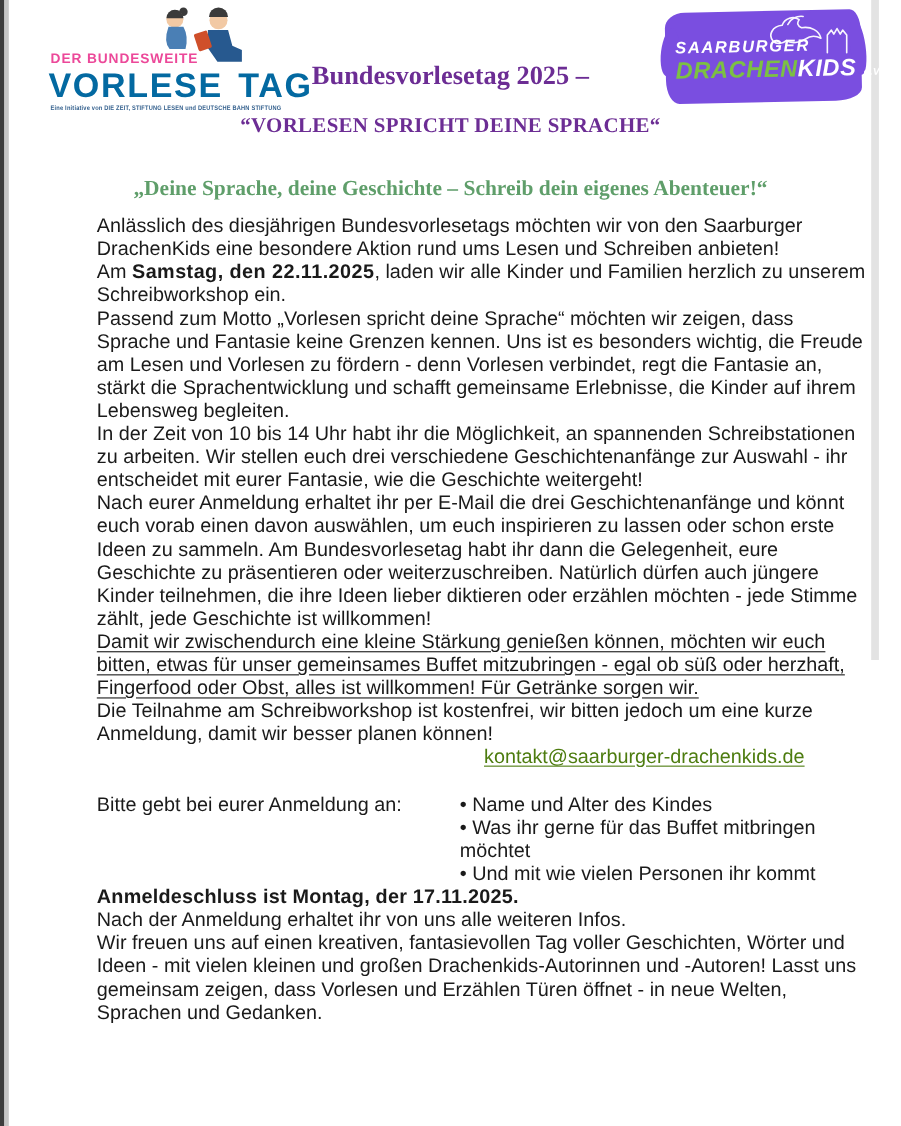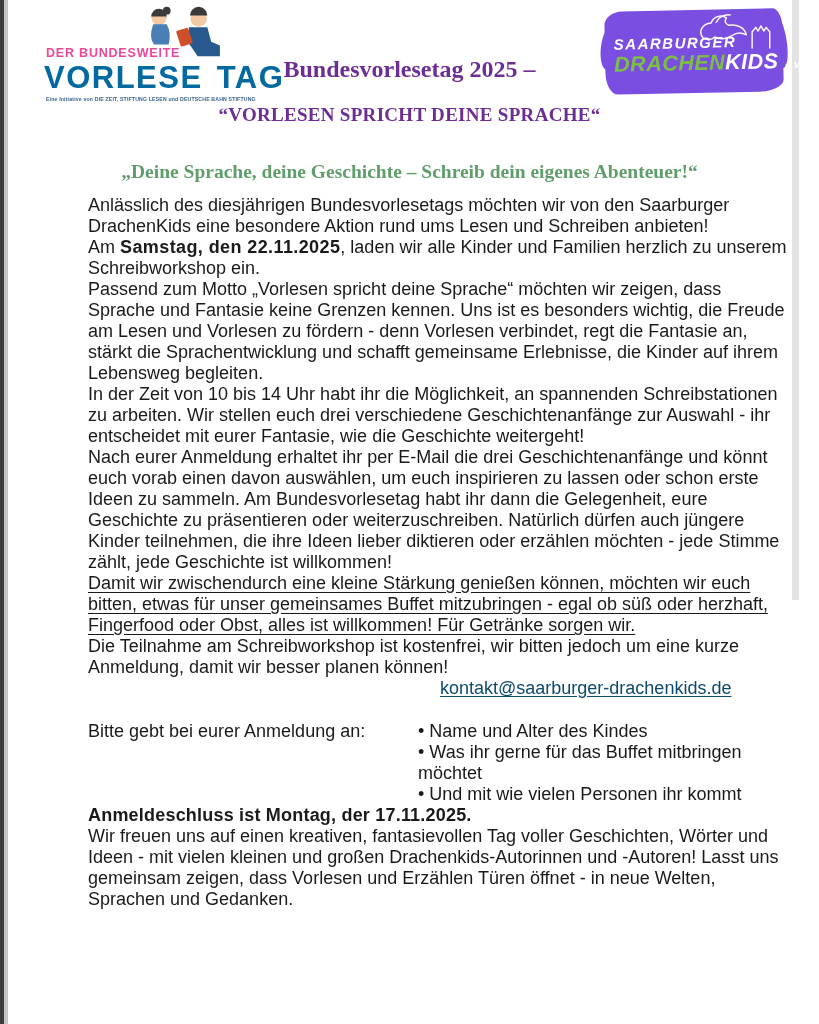--- a/index.html
+++ b/index.html
@@ -79,21 +79,21 @@
   .doc-body p { margin:0; }
   .p1 { margin-bottom:26px; }
   .p2 { margin-bottom:22px; text-underline-offset:3px; }
   .p2 b { letter-spacing:.4px; }
   .p3 { margin-bottom:1px; }
   .p4 { margin-bottom:15px; }
   .p5 { margin-bottom:12px; }
   .p6 { margin-bottom:15px; text-decoration:underline; text-underline-offset:3px; }
   .p7 { margin-bottom:10px; }
   .email-row { margin:0 0 22px 352px; }
-  .email-link { color:#0c4a6e; text-decoration:underline; text-underline-offset:2px; cursor:pointer; }
+  .email-link { color:#4d7c0f; text-decoration:underline; text-underline-offset:2px; cursor:pointer; }
   .reg-row { display:flex; }
   .reg-label { width:330px; flex:none; }
   .reg-list { list-style:none; flex:1; }
   .reg-list li::before { content:"• "; }
   .deadline { font-weight:700; letter-spacing:.2px; }
   .after-line { margin-bottom:22px; }
 </style>
 </head>
 <body>
 
@@ -163,14 +163,15 @@
   <div class="reg-row">
     <div class="reg-label">Bitte gebt bei eurer Anmeldung an:</div>
     <ul class="reg-list">
       <li>Name und Alter des Kindes</li>
       <li>Was ihr gerne für das Buffet mitbringen möchtet</li>
       <li>Und mit wie vielen Personen ihr kommt</li>
     </ul>
   </div>
 
   <p class="deadline">Anmeldeschluss ist Montag, der 17.11.2025.</p>
+  <p class="after-line">Nach der Anmeldung erhaltet ihr von uns alle weiteren Infos.</p>
   <p class="closing">Wir freuen uns auf einen kreativen, fantasievollen Tag voller Geschichten, Wörter und Ideen - mit vielen kleinen und großen Drachenkids-Autorinnen und -Autoren! Lasst uns gemeinsam zeigen, dass Vorlesen und Erzählen Türen öffnet - in neue Welten, Sprachen und Gedanken.</p>
 </div>
 
 </body></html>

